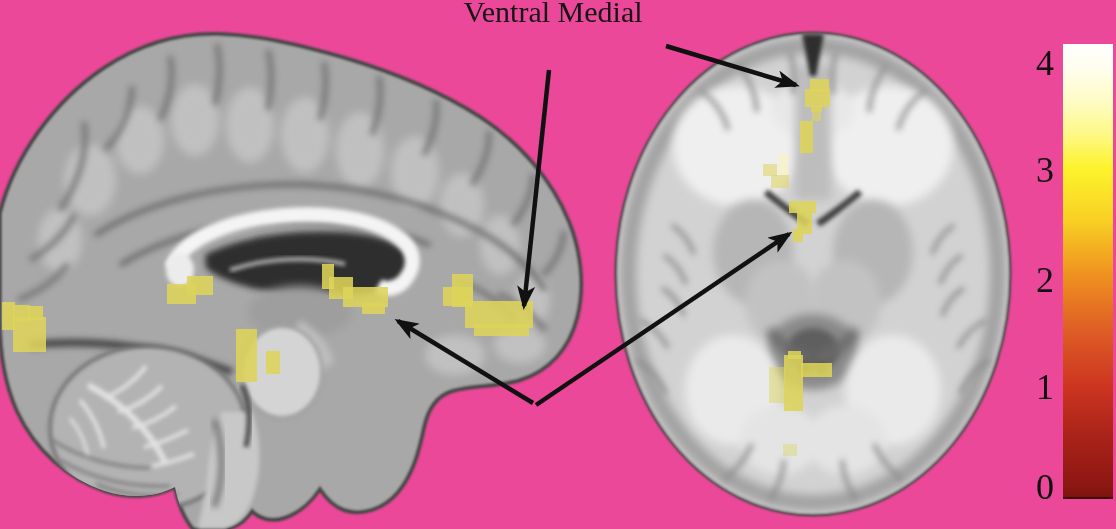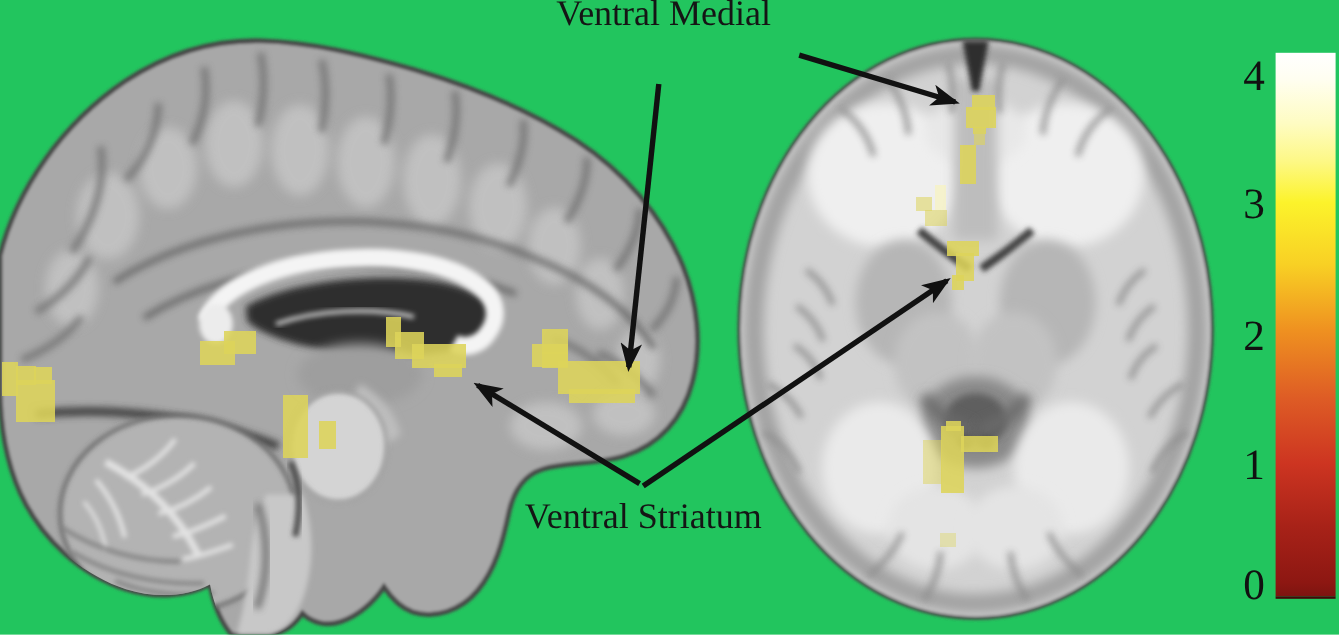--- a/index.html
+++ b/index.html
@@ -1,17 +1,17 @@
 <!DOCTYPE html>
 <html><head>
 <meta charset="utf-8">
 <style>
   html,body{margin:0;padding:0;background:#ffffff;}
   .figure{
-    position:relative;width:1116px;height:529px;background:#22c55e;overflow:hidden;
+    position:relative;width:1116px;height:529px;background:#ec4899;overflow:hidden;
     font-family:"Liberation Serif", serif;
   }
   .figure svg{position:absolute;left:0;top:0;}
   .lbl{position:absolute;color:#151515;text-align:center;}
   .lbl-vmpfc{left:393px;top:-5px;width:320px;font-size:30px;line-height:33px;}
   .lbl-vstr{left:386px;top:414px;width:300px;font-size:30px;}
   .cbar{
     position:absolute;left:1063px;top:44px;width:50px;height:453px;
     border-bottom:2px solid #3f0b09;
     background:linear-gradient(to bottom,
@@ -252,21 +252,20 @@
       <line x1="549" y1="70" x2="524" y2="306" marker-end="url(#ah)"></line>
       <line x1="666" y1="46" x2="796" y2="85" marker-end="url(#ah)"></line>
       <line x1="533" y1="403" x2="398" y2="321" marker-end="url(#ah)"></line>
       <line x1="536" y1="405" x2="789" y2="234" marker-end="url(#ah)"></line>
     </g>
   </svg>
 
   <div class="lbl lbl-vmpfc">
     <div>Ventral Medial</div>
   </div>
-  <div class="lbl lbl-vstr">Ventral Striatum</div>
 
   <div class="cbar"></div>
   <div class="cbtick t4">4</div>
   <div class="cbtick t3">3</div>
   <div class="cbtick t2">2</div>
   <div class="cbtick t1">1</div>
   <div class="cbtick t0">0</div>
 
 </div>
 

